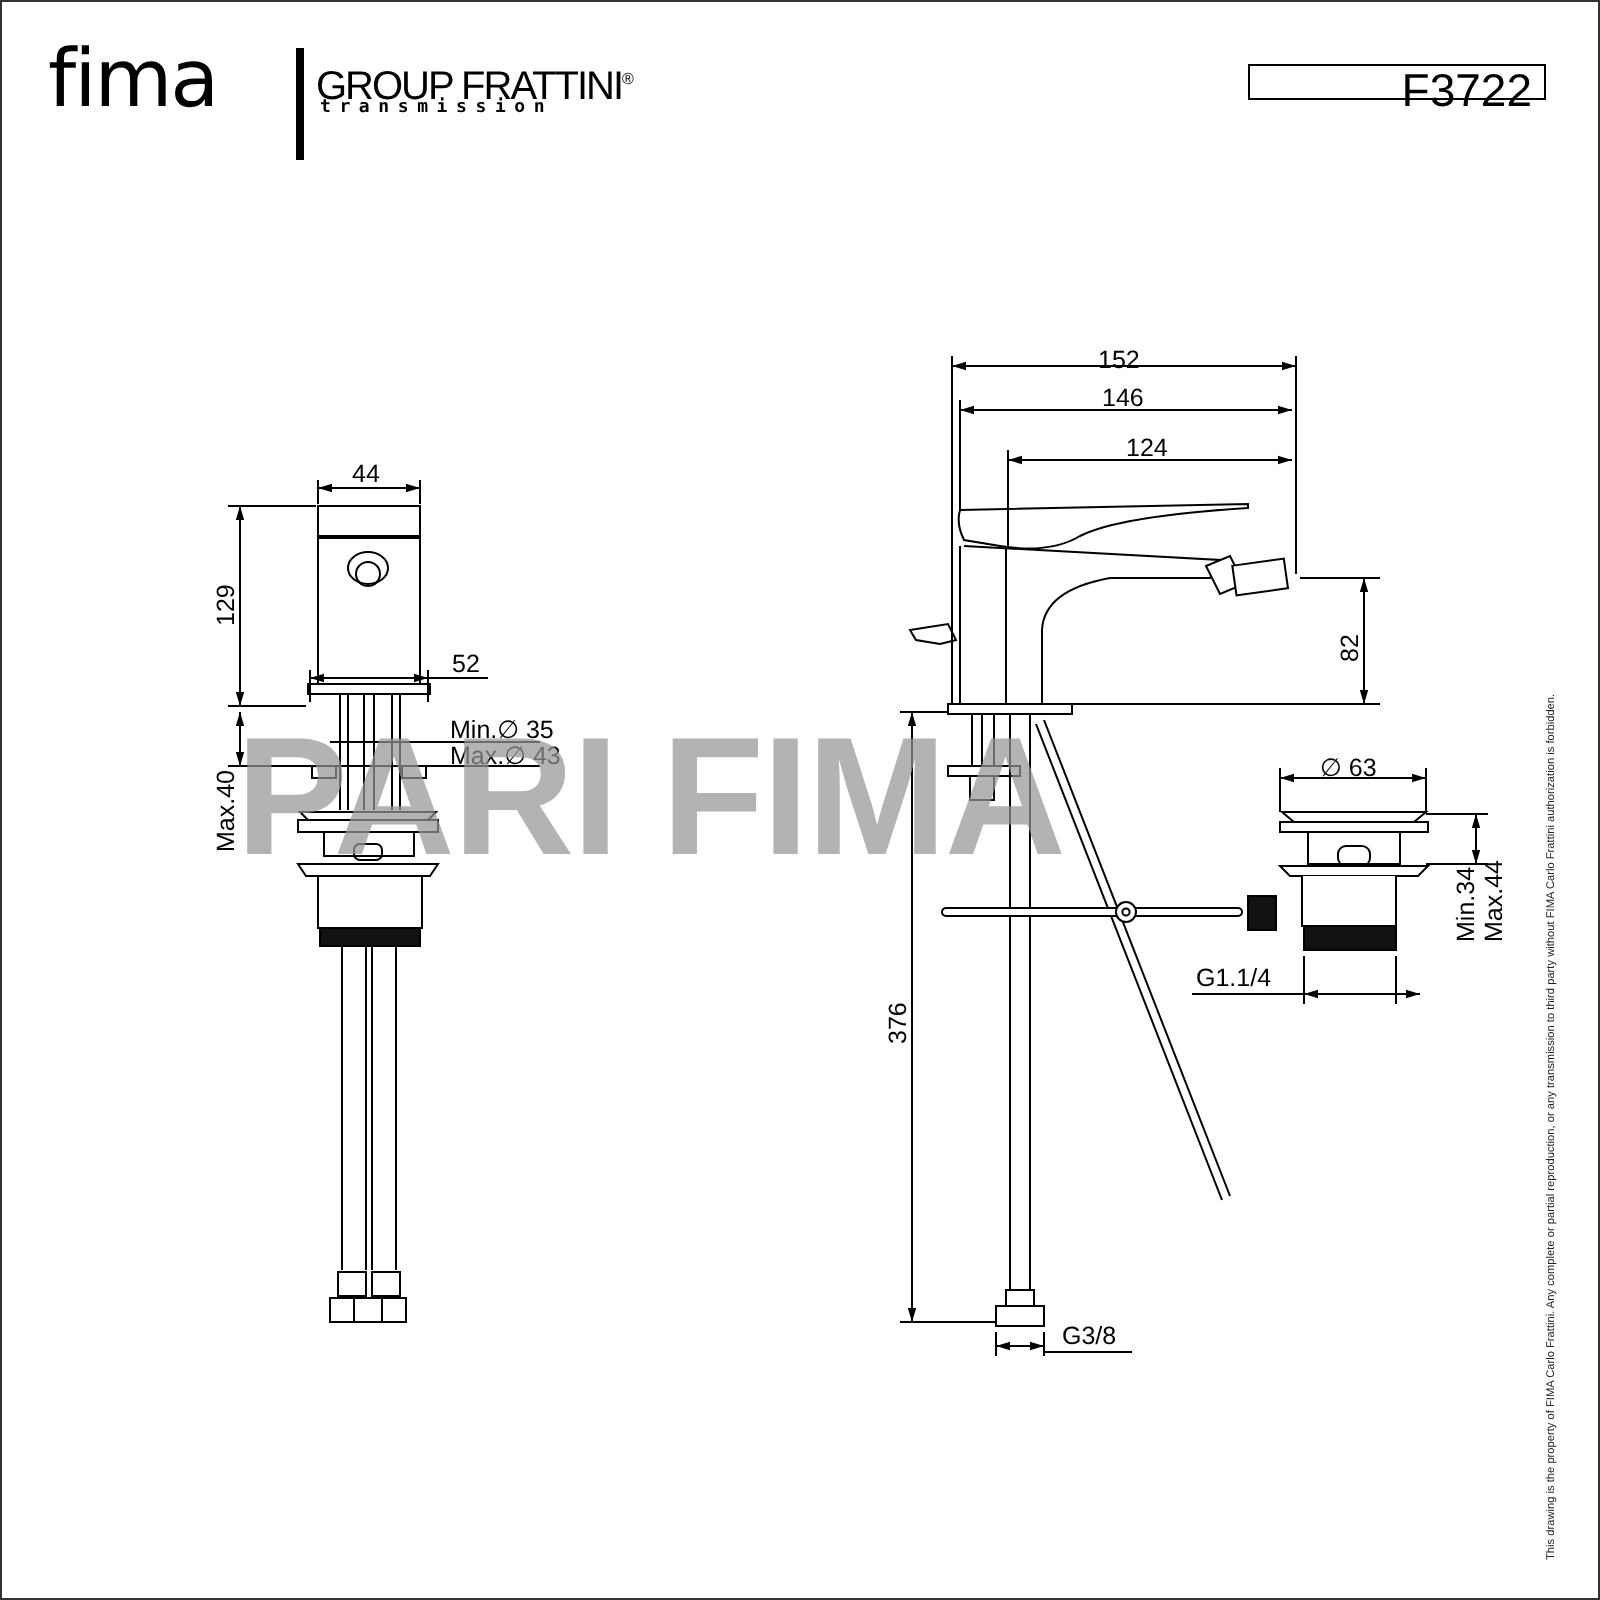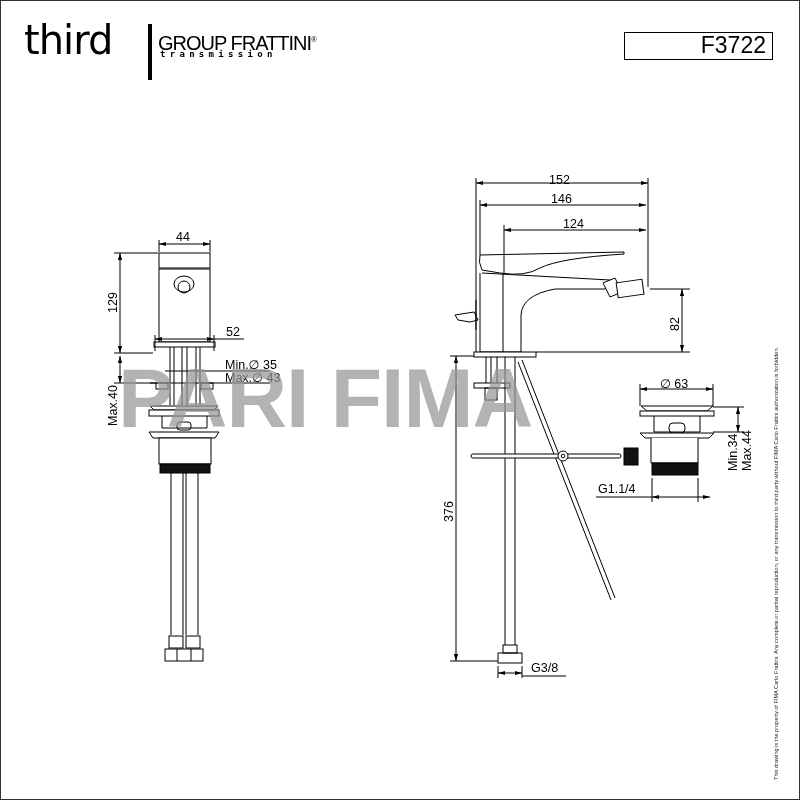--- a/index.html
+++ b/index.html
@@ -3,34 +3,34 @@
 <meta charset="utf-8">
 <style>
   html, body { margin:0; padding:0; background:#fff; }
   body { width:800px; height:800px; position:relative; overflow:hidden; font-family:"Liberation Sans", sans-serif; }
   .frame { position:absolute; left:0; top:0; width:798px; height:798px; border:1px solid #333; }
   .logo { position:absolute; left:24px; top:18px; height:64px; }
   .logo-fima { position:absolute; left:0; top:0; font-size:40px; letter-spacing:-1px; color:#000; font-family:"DejaVu Sans", sans-serif; line-height:44px; }
   .logo-bar { position:absolute; left:124px; top:6px; width:4px; height:56px; background:#000; }
   .logo-cf { position:absolute; left:134px; top:12px; font-size:20px; font-weight:normal; letter-spacing:-1px; color:#000; line-height:20px; white-space:nowrap; }
   .logo-sub { position:absolute; left:136px; top:31px; font-size:9px; font-weight:bold; letter-spacing:4.3px; color:#000; line-height:10px; white-space:nowrap; font-family:"DejaVu Sans Mono", monospace; }
-  .code-box { position:absolute; left:624px; top:32px; width:149px; height:28px; border:1px solid #000; box-sizing:border-box; }
+  .code-box { position:absolute; left:624px; top:32px; width:149px; height:18px; border:1px solid #000; box-sizing:border-box; }
   .code-text { position:absolute; right:6px; top:0; font-size:23px; line-height:25px; color:#000; }
   .watermark { position:absolute; left:118px; top:348px; font-size:84px; font-weight:bold; color:rgba(150,150,150,0.72); letter-spacing:-1px; line-height:100px; white-space:nowrap; }
   .disclaimer { position:absolute; left:773px; top:780px; width:470px; transform-origin:0 0; transform:rotate(-90deg); font-size:5.6px; color:#222; white-space:nowrap; }
   svg.drawing { position:absolute; left:0; top:0; }
   .dim { font-size:12.5px; fill:#000; font-family:"Liberation Sans", sans-serif; }
 </style>
 </head>
 <body>
 
 <div class="frame"></div>
 
 <div class="logo">
-  <div class="logo-fima">third</div>
+  <div class="logo-fima">fima</div>
   <div class="logo-bar"></div>
   <div class="logo-cf"><span>GROUP FRATTINI</span><sup style="font-size:8px">®</sup></div>
   <div class="logo-sub">transmission</div>
 </div>
 
 <div class="code-box">
   <span class="code-text">F3722</span>
 </div>
 
 <svg class="drawing" width="800" height="800" viewBox="0 0 800 800">

